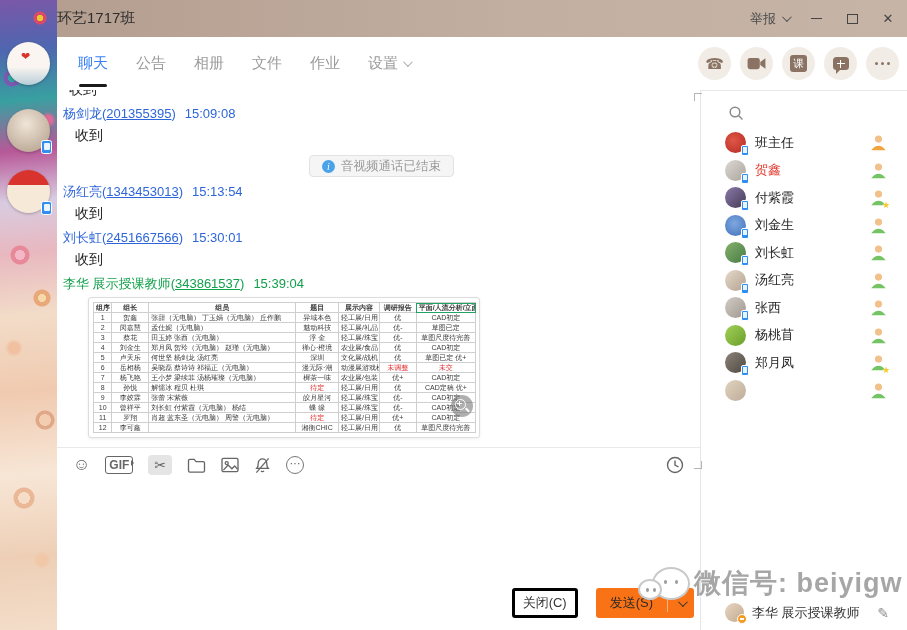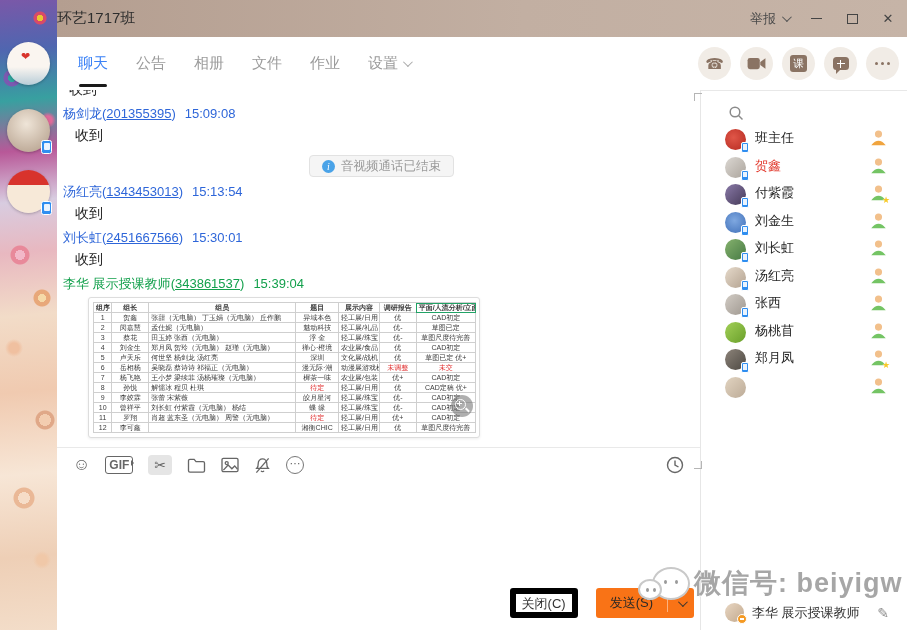--- a/index.html
+++ b/index.html
@@ -97,41 +97,41 @@
   .tools{position:absolute;left:0;right:0;top:358px;height:34px;display:flex;align-items:center;gap:15px;padding:0 16px;color:#666;}
   .tool{display:flex;align-items:center;justify-content:center;height:24px;}
   .gif-box{border:1.4px solid #666;border-radius:3px;font-size:12px;font-weight:bold;padding:1px 3px;position:relative;}
   .gif-box::after{content:"";position:absolute;right:-5px;top:3px;border:3.5px solid transparent;border-left-color:#666;}
   .cut{background:#e5e5e5;border-radius:4px;padding:2px 6px;font-size:14px;}
   .ell-circle{width:18px;height:18px;border:1.4px solid #777;border-radius:50%;font-size:11px;display:flex;align-items:center;justify-content:center;padding-bottom:3px;box-sizing:border-box;}
   .tool svg{stroke:#666;fill:none;stroke-width:1.4;}
   .tool-right{margin-left:auto;}
   .compose{position:absolute;left:0;right:0;top:392px;bottom:44px;}
   .btn-row{position:absolute;right:6px;bottom:12px;display:flex;align-items:center;gap:18px;}
-  .btn-close{height:30px;min-width:66px;background:#fff;border:6px solid #000000;border-radius:3px;font-size:13px;color:#333;
+  .btn-close{height:30px;min-width:66px;background:#fff;border:3px solid #000000;border-radius:3px;font-size:13px;color:#333;
     font-family:"Liberation Sans",sans-serif;}
   .btn-send{height:30px;display:flex;align-items:center;background:#f97316;border-radius:3px;color:#2e2a26;font-size:13px;cursor:default;}
   .btn-send .lbl{padding:0 14px;}
   .send-div{width:1px;height:18px;background:rgba(255,255,255,.45);}
   .send-chev{width:26px;display:flex;justify-content:center;}
   .send-chev .chev{border-color:#3c362f;}
 
   
   .sidebar{position:absolute;left:700px;top:90px;right:0;bottom:0;background:#fff;border-left:1px solid #e6e6e6;box-sizing:border-box;}
   .notice{padding:14px 20px 0 27px;height:169px;box-sizing:border-box;}
   .notice-title{font-size:14.5px;color:#1a1a1a;margin-bottom:10px;}
   .notice-item{font-size:13px;line-height:1.7;color:#9b9b9b;white-space:pre-line;}
   .notice-item .lab{color:#555;}
   .notice-item + .notice-item{border-top:1px solid #efefef;margin-top:8px;padding-top:8px;}
   .sec-div{height:1px;background:#e8e8e8;margin:0;}
   .members{position:relative;padding-top:10px;}
   .mem-head{display:flex;align-items:center;padding:4px 20px 8px 27px;}
   .mem-title{font-size:14.5px;color:#1a1a1a;flex:1;}
   .mem-head svg{stroke:#8a8a8a;fill:none;stroke-width:1.5;}
-  .mem-row{display:flex;height:27.5px;padding:0 20px 0 24px;}
+  .mem-row{display:flex;align-items:center;height:27.5px;padding:0 20px 0 24px;}
   .m-av{position:relative;width:21px;height:21px;border-radius:50%;margin-right:9px;flex:none;}
   .badge{display:none;position:absolute;right:-3px;bottom:-3px;width:8px;height:11px;border-radius:2px;border:1px solid #fff;box-sizing:border-box;}
   .badge.badge-blue{display:block;background:#2f8ef0;}
   .badge.badge-blue::after{content:"";position:absolute;left:1px;top:1px;right:1px;bottom:2.5px;background:#eaf4ff;}
   .m-name{flex:1;font-size:13px;color:#262626;white-space:nowrap;overflow:hidden;}
   .m-role{position:relative;width:17px;height:17px;color:#74c464;flex:none;}
   .m-role.role-admin{color:#f0a43e;}
   .m-role svg{width:17px;height:17px;display:block;}
   .m-star{display:none;position:absolute;right:-3px;bottom:-4px;font-size:9px;color:#f7c928;text-shadow:0 0 1px #fff;}
   .m-star.star-on{display:block;}

